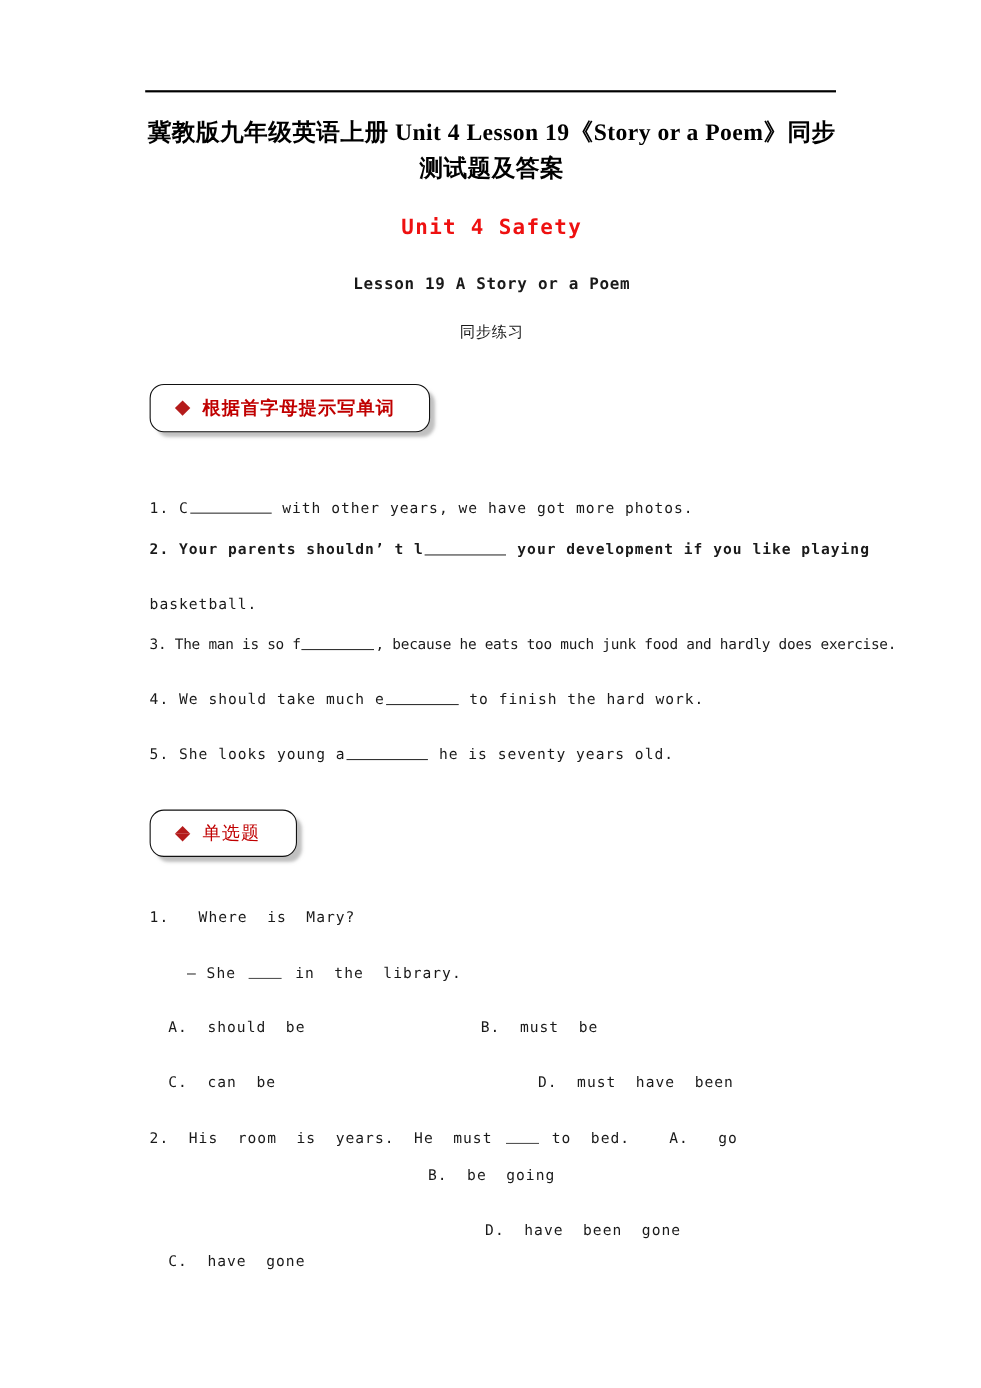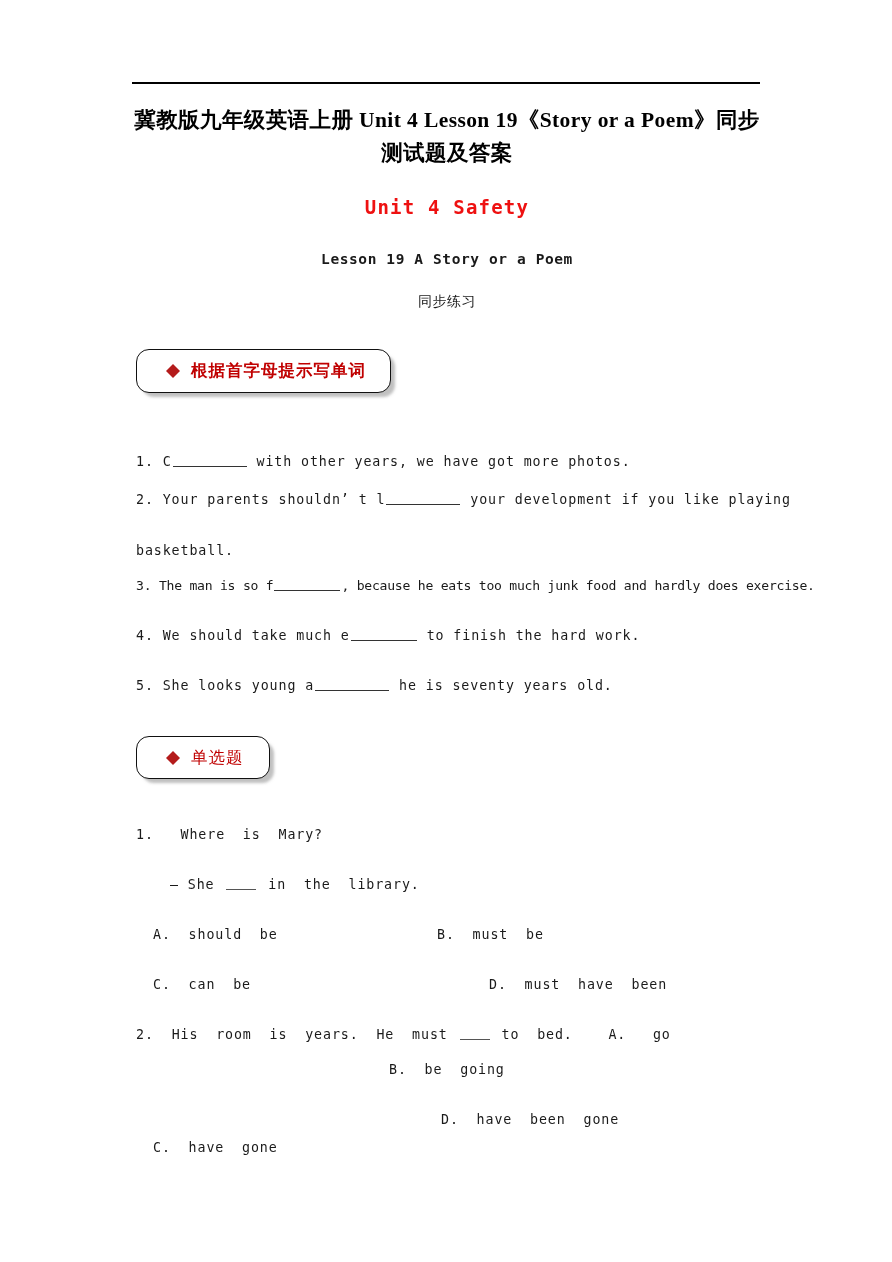--- a/index.html
+++ b/index.html
@@ -92,21 +92,21 @@
 
   
   .section-box {
     position: absolute;
     box-sizing: border-box;
     border: 1.3px solid #111111;
     border-radius: 13px;
     background: #ffffff;
     display: flex;
     align-items: center;
-    padding-left: 29px;
+    padding-left: 22px;
     box-shadow: 5px 5px 3px -1px rgba(140,140,140,0.55);
   }
   .section-box .diamond {
     display: inline-block;
     width: 0;
     height: 0;
     margin-right: 11px;
     flex: 0 0 auto;
     border: 7px solid transparent;
     border-top-color: #b41b1b;
@@ -207,21 +207,21 @@
 
   <div class="practice-label">同步练习</div>
 
   <div class="section-box" id="section-box-1">
     <span class="diamond"></span>
     <span class="sec-label">根据首字母提示写单词</span>
   </div>
 
   <div class="ex-line ex-wide" style="left:136px; top:441px;margin-top:12px;"><span>1.</span> <span>C</span><span class="blank-long"></span><span> with other years, we have got more photos.</span></div>
 
-  <div class="ex-line ex-wide" style="left:136px; top:491px;"><span>2.</span> <span>Your parents shouldn’ t l</span><span class="blank-long"></span><span> your development if you like playing</span></div>
+  <div class="ex-line ex-wide" style="left:136px; top:491px;font-weight:bold;"><span>2.</span> <span>Your parents shouldn’ t l</span><span class="blank-long"></span><span> your development if you like playing</span></div>
 
   <div class="ex-line ex-wide" style="left:136px; top:526px;margin-top:17px;">basketball.</div>
 
   <div class="ex-line ex-narrow" style="left:136px; top:577px;"><span>3.</span> <span>The man is so f</span><span class="blank-med"></span><span>, because he eats too much junk food and hardly does exercise.</span></div>
 
   <div class="ex-line ex-wide" style="left:136px; top:627px;"><span>4.</span> <span>We should take much e</span><span class="blank-med"></span><span> to finish the hard work.</span></div>
 
   <div class="ex-line ex-wide" style="left:136px; top:677px;"><span>5.</span> <span>She looks young a</span><span class="blank-long"></span><span> he is seventy years old.</span></div>
 
   <div class="section-box" id="section-box-2">

